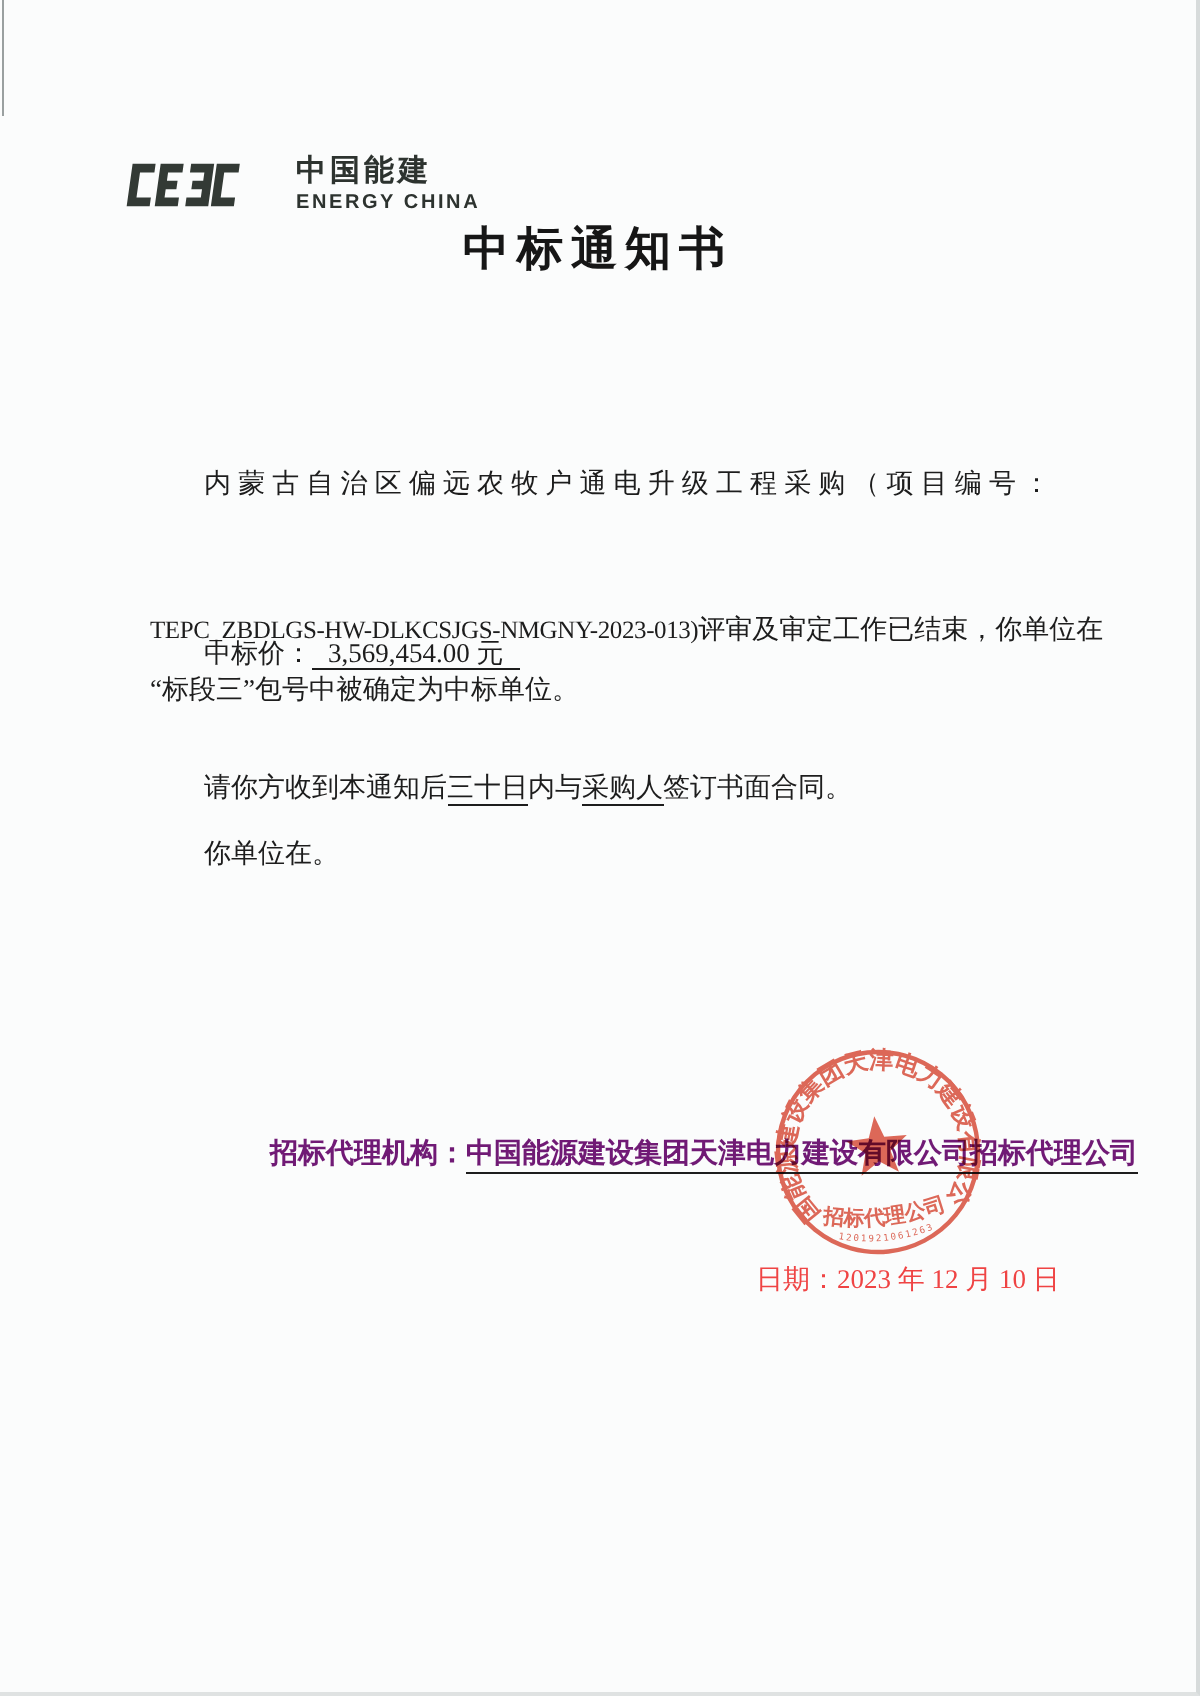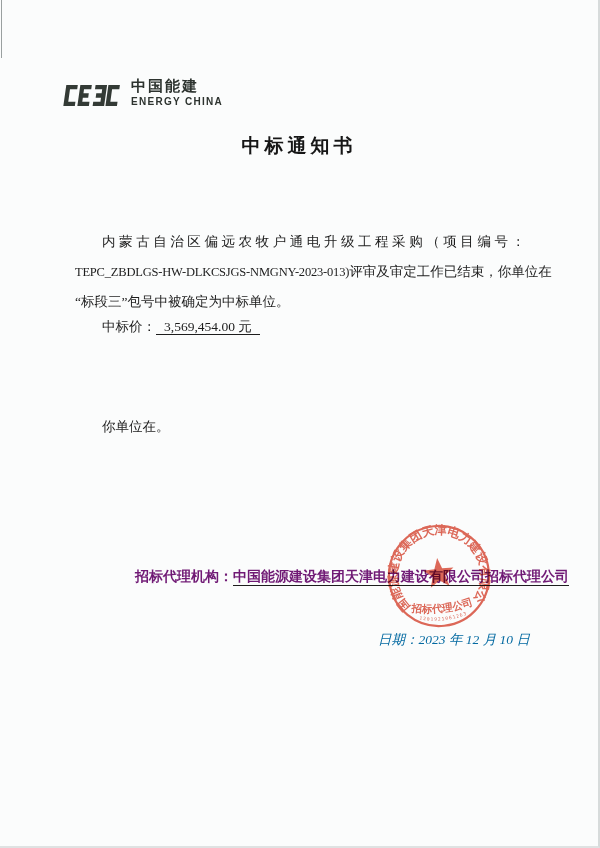--- a/index.html
+++ b/index.html
@@ -13,48 +13,48 @@
     background:#fbfcfc;
     border-right:2px solid #d7dbdb;
     border-bottom:2px solid #dfe2e2;
     overflow:hidden;
   }
   .scan-edge{
     position:absolute;left:1px;top:0;width:1px;height:58px;
     background:#9aa0a0;
   }
   
-  .logo-row{position:absolute;left:62px;top:78px;display:flex;align-items:flex-end;}
+  .logo-row{position:absolute;left:62px;top:78px;display:flex;align-items:center;gap:17px;}
   .logo-mark{display:block;}
   .logo-text{margin-left:11px;color:#2d332f;}
   .logo-cn{font-family:"Liberation Sans","DejaVu Sans",sans-serif;font-weight:bold;font-size:15px;letter-spacing:2px;line-height:15px;white-space:nowrap;}
   .logo-en{font-family:"Liberation Sans","DejaVu Sans",sans-serif;font-weight:bold;font-size:10px;letter-spacing:1.3px;margin-top:3px;white-space:nowrap;}
   
   .doc-title{
-    position:absolute;left:0;top:133px;width:100%;
-    text-align:center;font-size:19px;font-weight:bold;
+    position:absolute;left:0;top:109px;width:100%;
+    text-align:center;font-size:23px;font-weight:bold;
     letter-spacing:4px;color:#161616;
   }
   
   .blk{position:absolute;left:75px;width:450px;font-size:13.5px;color:#1d1d1d;}
   .u{border-bottom:1px solid #1d1d1d;padding-bottom:1px;}
   .addressee{top:190px;font-weight:bold;}
   .addressee .u{padding-right:10px;}
   .para1{top:227px;line-height:29.5px;}
   .para1 .l1{text-indent:2em;text-align:justify;text-align-last:justify;}
-  .para1 .l2{white-space:nowrap;}
+  .para1 .l2{white-space:nowrap;margin-top:43px;}
   .para1 .code{font-size:12.5px;letter-spacing:-0.2px;}
   .price{top:318px;text-indent:2em;}
   .price .u{padding:0 8px;text-align:right;}
   .words{top:351px;text-indent:2em;}
   .sign{top:385px;text-indent:2em;}
   .closing{top:418px;text-indent:2em;}
   
   .agency{position:absolute;left:135px;top:568px;font-size:14px;color:#701a75;white-space:nowrap;font-weight:bold;}
-  .date-line{position:absolute;left:378px;top:631px;font-size:13.5px;color:#0369a1;white-space:nowrap;font-style:italic;}
+  .date-line{position:absolute;left:378px;top:631px;font-size:13.5px;color:#ef4444;white-space:nowrap;}
   
   .seal{
     position:absolute;left:357px;top:494px;width:164px;height:164px;
     mix-blend-mode:multiply;opacity:.8;z-index:5;pointer-events:none;
   }
 </style>
 </head>
 <body>
 
 <div class="page">
@@ -88,20 +88,23 @@
     <div class="l1">内蒙古自治区偏远农牧户通电升级工程采购（项目编号：</div>
     <div class="l2"><span class="code">TEPC_ZBDLGS-HW-DLKCSJGS-NMGNY-2023-013)</span><span>评审及审定工作已结束，你单位在</span></div>
     <div class="l3">“标段三”包号中被确定为中标单位。</div>
   </div>
 
   <div class="blk price">
     <span>中标价：</span><span class="u">3,569,454.00 元</span>
   </div>
 
 
+  <div class="blk sign">
+    <span>请你方收到本通知后</span><span class="u">三十日</span><span>内与</span><span class="u">采购人</span><span>签订书面合同。</span>
+  </div>
 
   <div class="blk closing">你单位在。</div>
 
   <div class="agency">
     <span>招标代理机构：</span><span class="u">中国能源建设集团天津电力建设有限公司招标代理公司</span>
   </div>
 
   <div class="date-line">日期：2023 年 12 月 10 日</div>
 
   <svg class="seal" viewBox="-82 -82 164 164">

